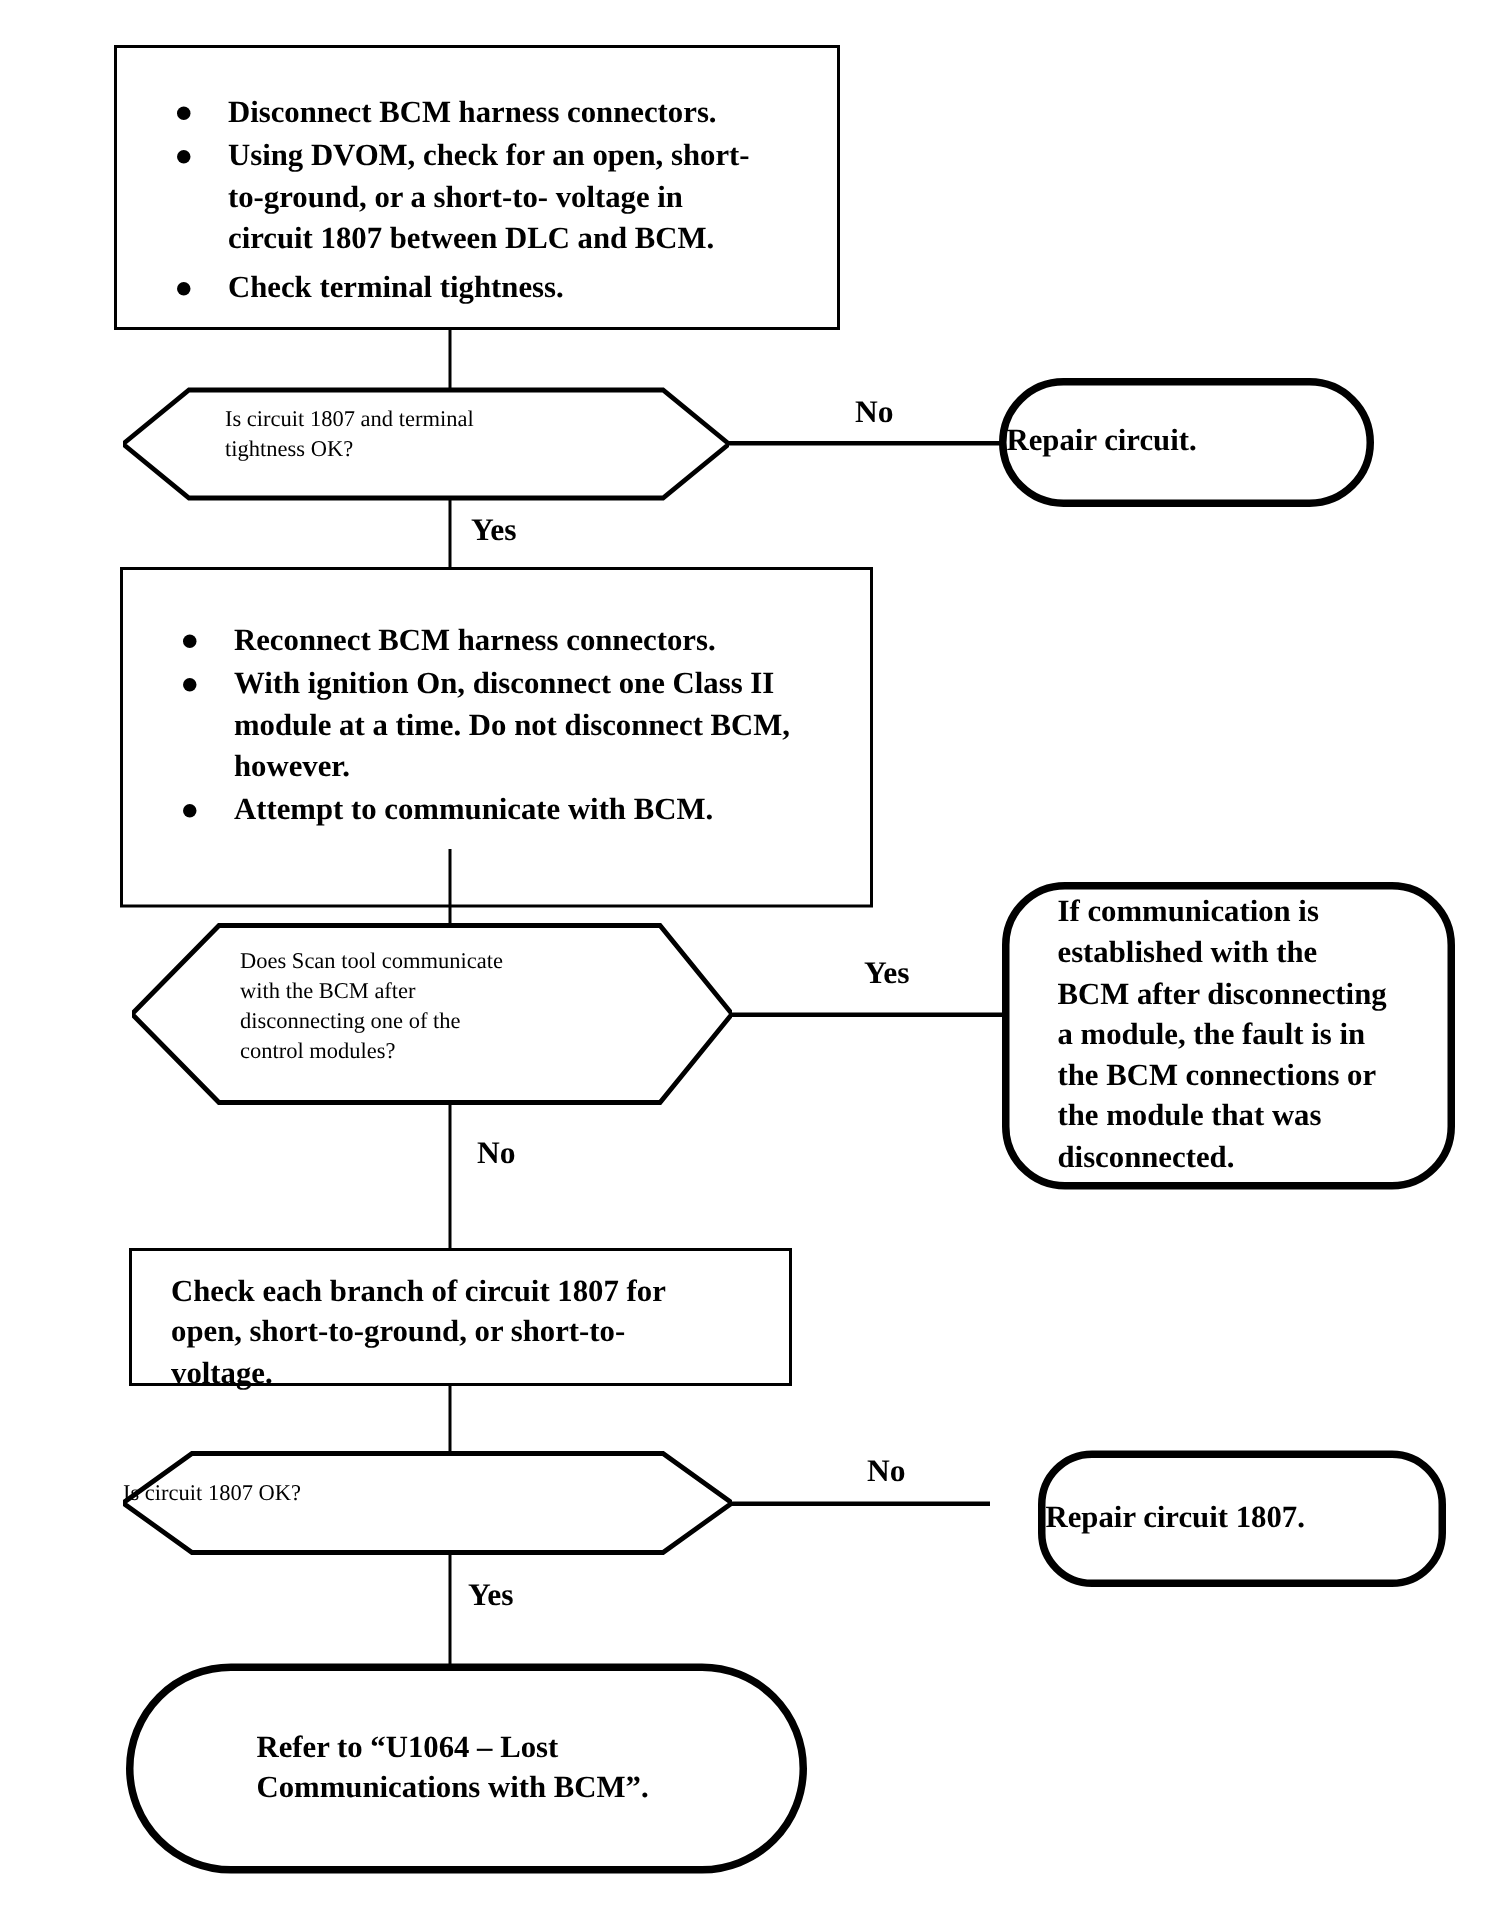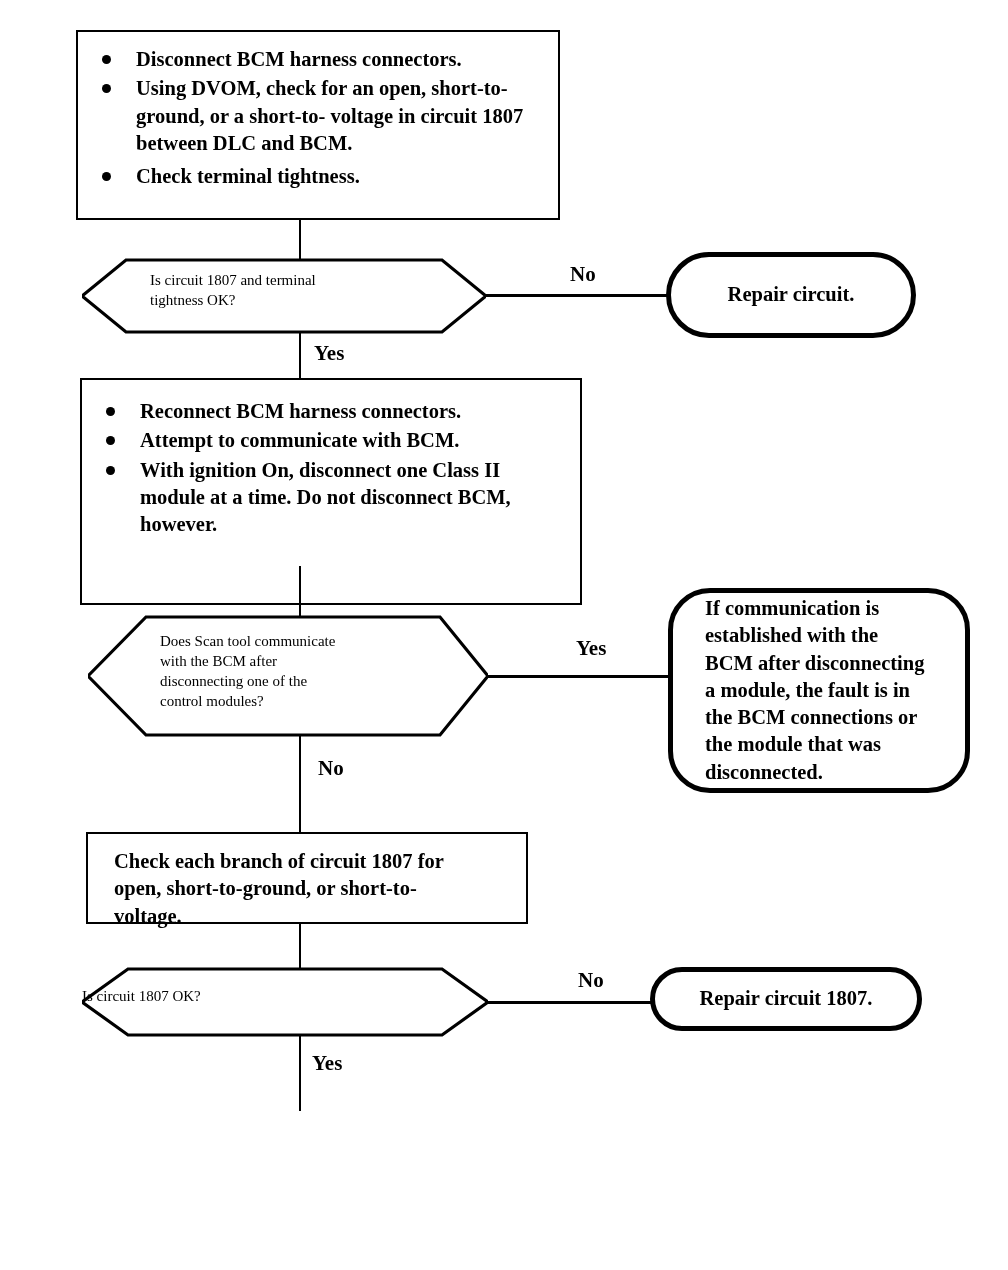--- a/index.html
+++ b/index.html
@@ -39,21 +39,21 @@
   }
 
   
   .proc {
     position: absolute;
     border: 2px solid #000;
     background: #fff;
     box-sizing: border-box;
   }
   .proc ul {
-    margin: 0;
+    margin: 16px;
     padding: 0;
     list-style: none;
   }
   .proc li {
     position: relative;
     font-size: 20.5px;
     font-weight: bold;
     line-height: 1.33;
     padding-left: 58px;
     margin-bottom: 2px;
@@ -127,32 +127,32 @@
     <svg width="404" height="76" viewBox="0 0 404 76">
       <polygon points="0,38 44,2 360,2 404,38 360,74 44,74" fill="#ffffff" stroke="#000000" stroke-width="3.2"></polygon>
     </svg>
     <div class="hex-text" style="left:68px; top:13px; width:300px;">Is circuit 1807 and terminal
 tightness OK?</div>
   </div>
 
   <div class="hline" style="left:486px; top:294px; width:182px;"></div>
   <div class="edge-label" style="left:570px; top:264px;">No</div>
 
-  <div class="term" style="left:666px; top:252px; width:250px; height:86px; border-radius:43px; justify-content:center;">
+  <div class="term" style="left:666px; top:252px; width:250px; height:86px; border-radius:43px; ">
     <span class="term-text">Repair circuit.</span>
   </div>
 
   <div class="vline" style="left:299px; top:332px; height:46px;"></div>
   <div class="edge-label" style="left:314px; top:343px;">Yes</div>
 
   <div class="proc" style="left:80px; top:378px; width:502px; height:227px; padding:18px 10px 0 0;">
     <ul>
       <li>Reconnect BCM harness connectors.</li>
+      <li style="padding-right:14px;">With ignition On, disconnect one Class II module at a time. Do not disconnect BCM, however.</li>
       <li>Attempt to communicate with BCM.</li>
-      <li style="padding-right:14px;">With ignition On, disconnect one Class II module at a time. Do not disconnect BCM, however.</li>
     </ul>
   </div>
 
   <div class="vline" style="left:299px; top:566px; height:52px;"></div>
 
   <div class="hex" style="left:88px; top:615px; width:400px; height:122px;">
     <svg width="400" height="122" viewBox="0 0 400 122">
       <polygon points="0,61 58,2 352,2 400,61 352,120 58,120" fill="#ffffff" stroke="#000000" stroke-width="3.2"></polygon>
     </svg>
     <div class="hex-text" style="left:72px; top:17px; width:300px;">Does Scan tool communicate
@@ -188,21 +188,25 @@
   <div class="hex" style="left:82px; top:967px; width:406px; height:70px;">
     <svg width="406" height="70" viewBox="0 0 406 70">
       <polygon points="0,35 46,2 360,2 406,35 360,68 46,68" fill="#ffffff" stroke="#000000" stroke-width="3.2"></polygon>
     </svg>
     <div class="hex-text" style="left:0px; top:20px; width:406px; text-align:left;">Is circuit 1807 OK?</div>
   </div>
 
   <div class="hline" style="left:488px; top:1001px; width:172px;"></div>
   <div class="edge-label" style="left:578px; top:970px;">No</div>
 
-  <div class="term" style="left:650px; top:967px; width:272px; height:64px; border-radius:36px; justify-content:center;">
+  <div class="term" style="left:692px; top:967px; width:272px; height:91px; border-radius:36px; ">
     <span class="term-text">Repair circuit 1807.</span>
   </div>
 
   <div class="vline" style="left:299px; top:1035px; height:76px;"></div>
   <div class="edge-label" style="left:312px; top:1053px;">Yes</div>
 
+  <div class="term" style="left:84px; top:1109px; width:454px; height:140px; border-radius:70px; padding:0 20px 0 82px;">
+    <span class="term-text">Refer to “U1064 – Lost
+Communications with BCM”.</span>
+  </div>
 
 </div>
 
 </body></html>

